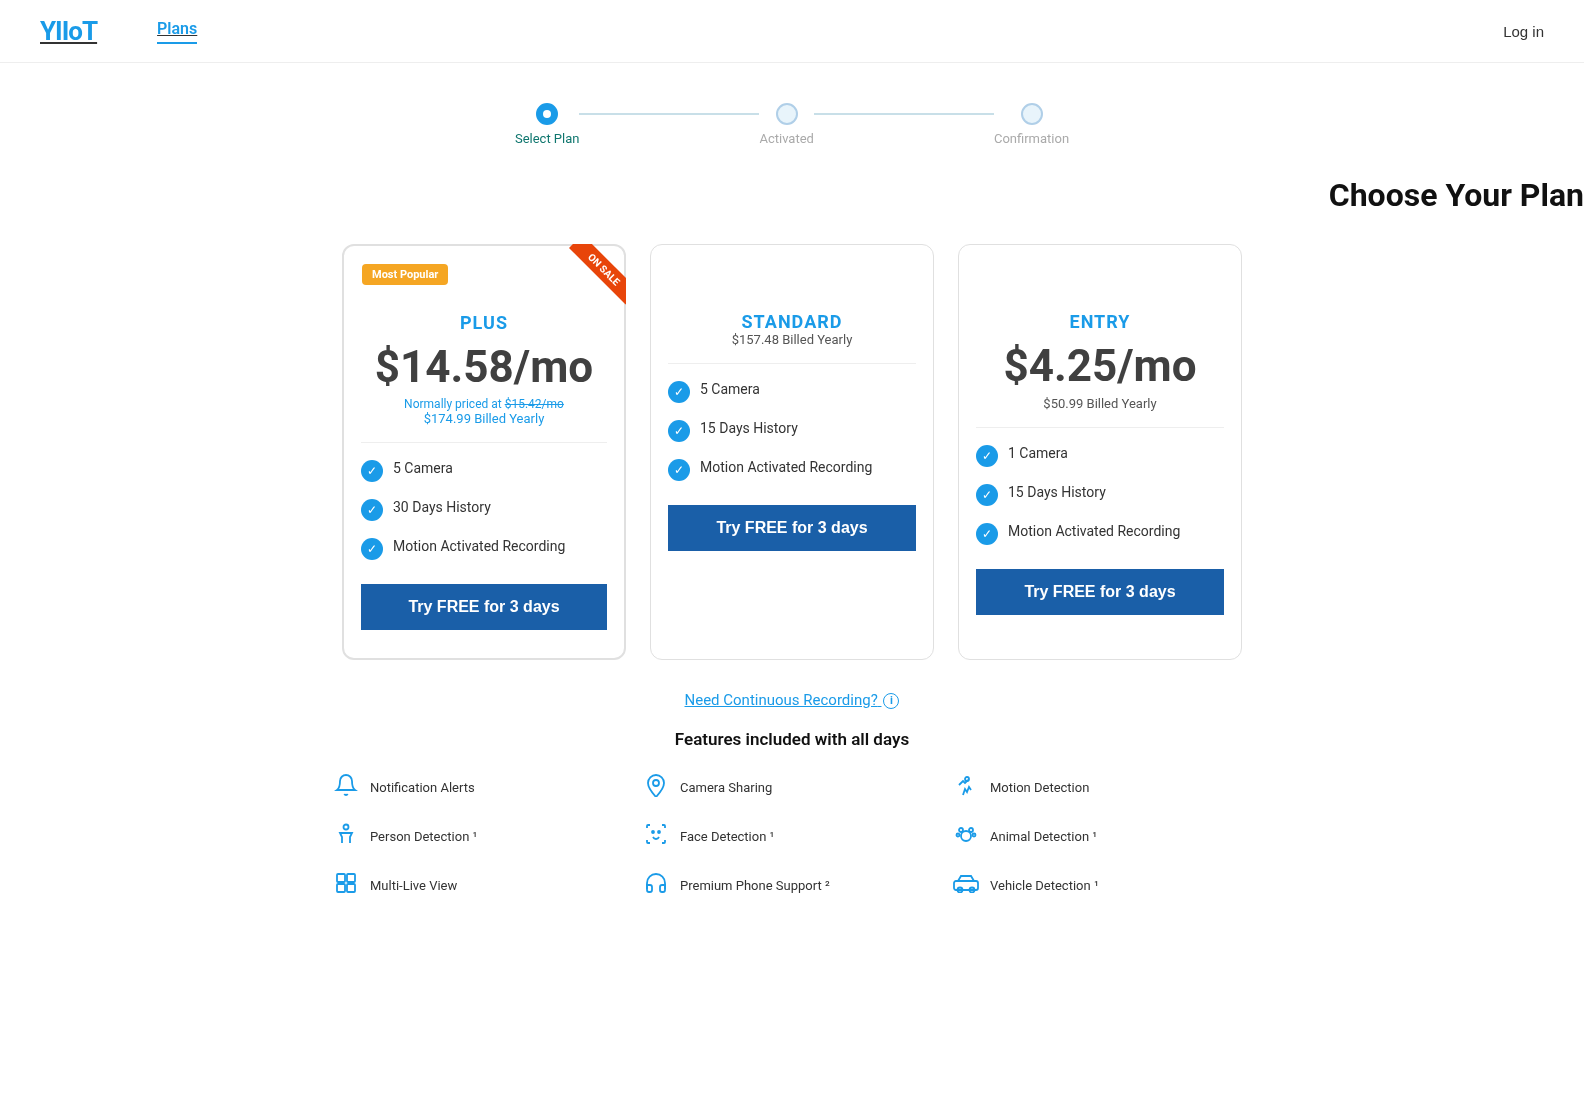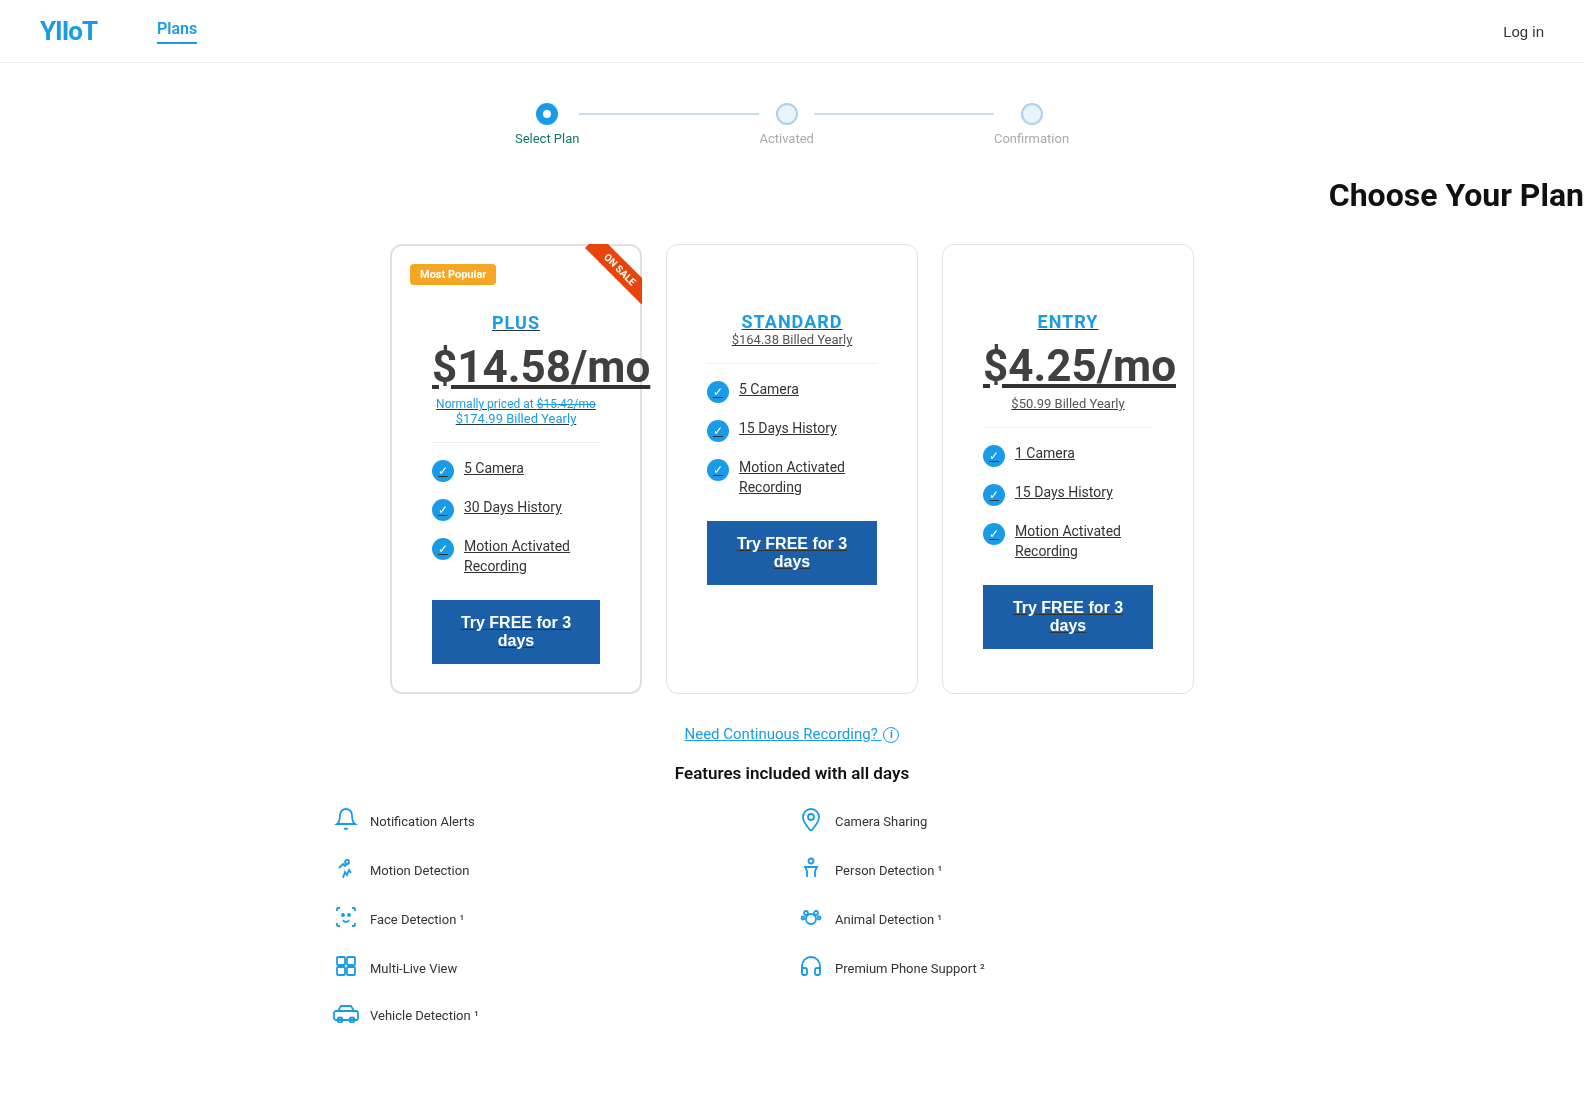--- a/index.html
+++ b/index.html
@@ -104,25 +104,24 @@
       gap: 24px;
       padding: 0 40px;
       max-width: 1200px;
       margin: 0 auto;
     }
 
     .plan-card {
       background: #fff;
       border: 1px solid #e0e0e0;
       border-radius: 12px;
-      padding: 28px 40px 28px;
-      width: 252px;
+      padding: 28px 17px 28px;
+      width: 284px;
       position: relative;
       overflow: visible;
-      text-decoration: underline;
     }
 
     .plan-card.featured {
       border: 2px solid #e0e0e0;
     }
 
     
     .most-popular-badge {
       position: absolute;
       top: 18px;
@@ -277,21 +276,21 @@
       margin: 0 auto;
     }
     .features-title {
       font-size: 17px;
       font-weight: 600;
       margin-bottom: 24px;
       color: #111;
     }
     .features-grid {
       display: grid;
-      grid-template-columns: repeat(2, 1fr);
+      grid-template-columns: repeat(3, 1fr);
       gap: 20px 10px;
       text-align: right;
     }
     .feature-item {
       display: flex;
       align-items: center;
       gap: 10px;
       font-size: 13px;
       color: #333;
     }
@@ -299,21 +298,21 @@
       color: #1a9be8;
       font-size: 22px;
       min-width: 28px;
       text-align: center;
     }
   </style>
 </head>
 <body>
 
 <header class="header">
-  <div style="display:flex;align-items:center;gap:60px;">
+  <div style="display:flex;align-items:center;gap:60px;text-decoration:underline;">
     <div class="logo">YIIoT</div>
     <span class="nav-plans">Plans</span>
   </div>
   <button class="login-btn">Log in</button>
 </header>
 
 <div class="progress-bar">
   <div class="step">
     <div class="step-circle active"></div>
     <span class="step-label">Select Plan</span>
@@ -356,21 +355,21 @@
       <li>
         <span class="check-icon">✓</span>
         <span>Motion Activated Recording</span>
       </li>
     </ul>
     <button class="try-btn">Try FREE for 3 days</button>
   </div>
 
   <div class="plan-card">
     <div class="plan-name">STANDARD</div>
-    <div class="plan-billed-plain">$164.38 Billed Yearly</div>
+    <div class="plan-billed-plain">$157.48 Billed Yearly</div>
     <hr class="plan-divider">
     <ul class="plan-features">
       <li>
         <span class="check-icon">✓</span>
         <span>5 Camera</span>
       </li>
       <li>
         <span class="check-icon">✓</span>
         <span>15 Days History</span>
       </li>

